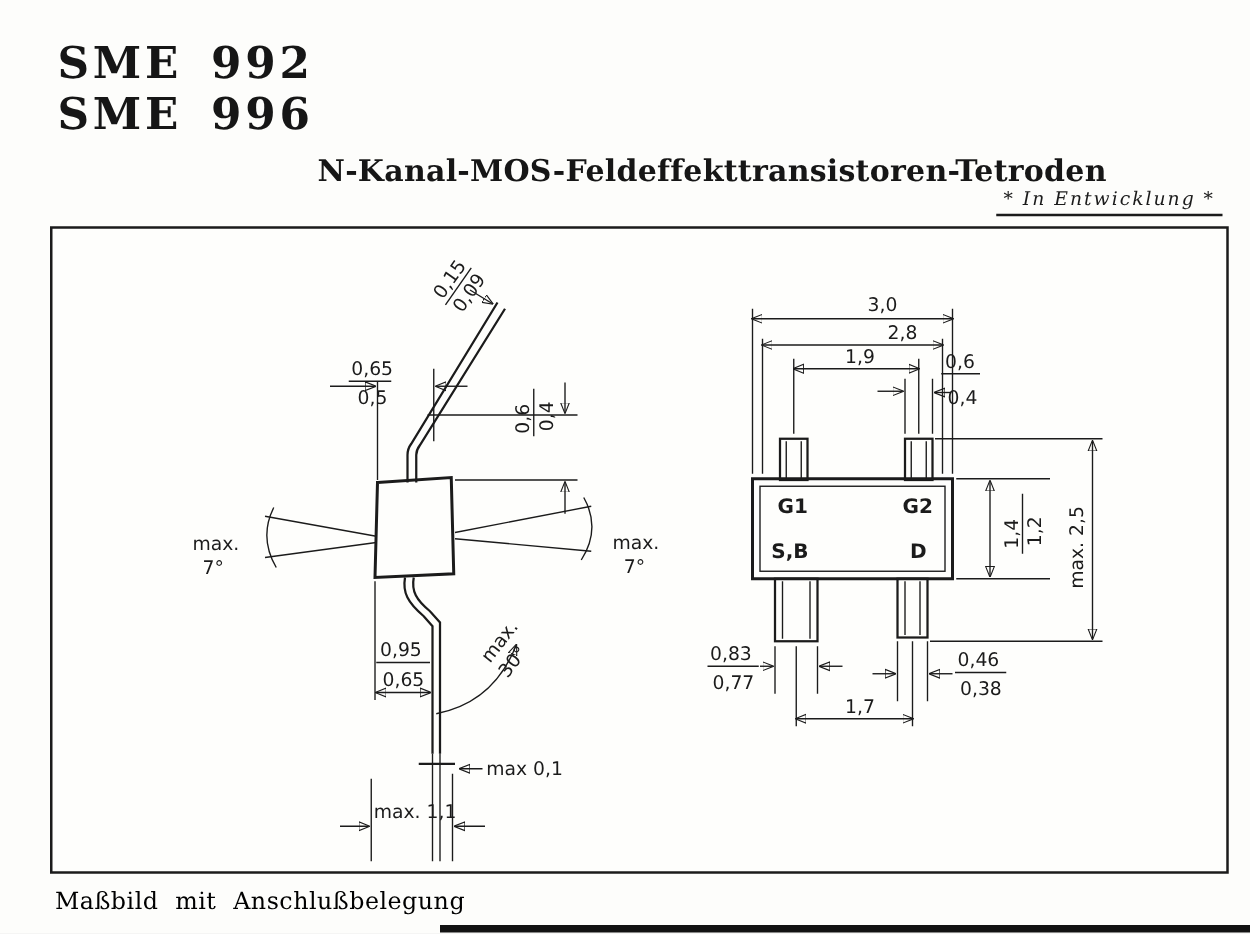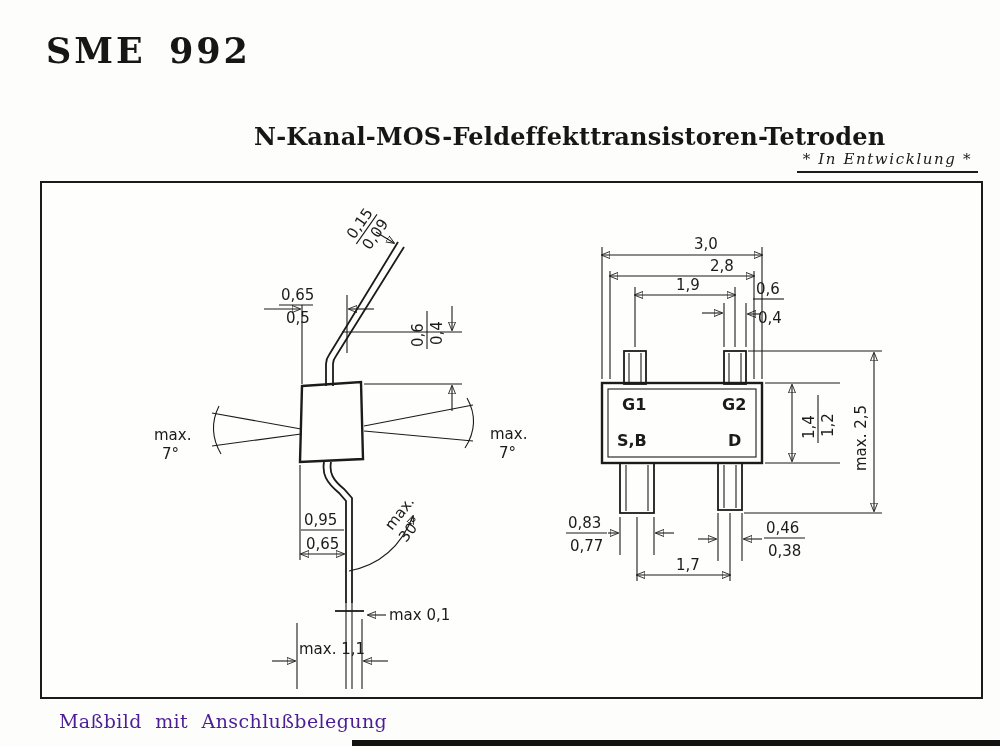--- a/index.html
+++ b/index.html
@@ -23,21 +23,21 @@
     font-size:15px; font-style:italic; font-weight:normal; letter-spacing:1.6px;
     border-bottom:2px solid #1b1b1b; padding:0 6px 3px 6px;
   }
   .drawing-box {
     position:absolute; left:40px; top:181px; width:943px; height:518px;
     border:2px solid #1b1b1b; background:#fefefc;
   }
   .drawing-box svg { display:block; width:100%; height:100%; }
   .caption {
     position:absolute; left:44px; top:710px;
-    font-size:19px; letter-spacing:0.4px; word-spacing:7px; color:#4c1d95;margin-left:15px;
+    font-size:19px; letter-spacing:0.4px; word-spacing:7px; color:#000000;
   }
   .bottom-bar {
     position:absolute; left:352px; top:740px; width:648px; height:6px;
     background:#121212;
   }
   svg text {
     font-family:"DejaVu Sans", sans-serif; font-size:15px;
     fill:#1b1b1b; stroke:none;
   }
   svg .pin-text { font-size:16px; font-weight:bold; }
@@ -46,20 +46,21 @@
   .med   { stroke-width:1.8; }
   .thick { stroke-width:2.4; }
 </style>
 </head>
 <body>
 
 <div class="page">
 
   <div class="models">
     <div class="model">SME 992</div>
+    <div class="model">SME 996</div>
   </div>
 
   <div class="title">N-Kanal-MOS-Feldeffekttransistoren-Tetroden</div>
 
   <div class="status">* In Entwicklung *</div>
 
   <div class="drawing-box">
     <svg viewBox="0 0 939 514" preserveAspectRatio="none">
       <defs>
         <marker id="arr" viewBox="0 0 10 10" refX="9" refY="5" markerWidth="8" markerHeight="8" orient="auto-start-reverse">

